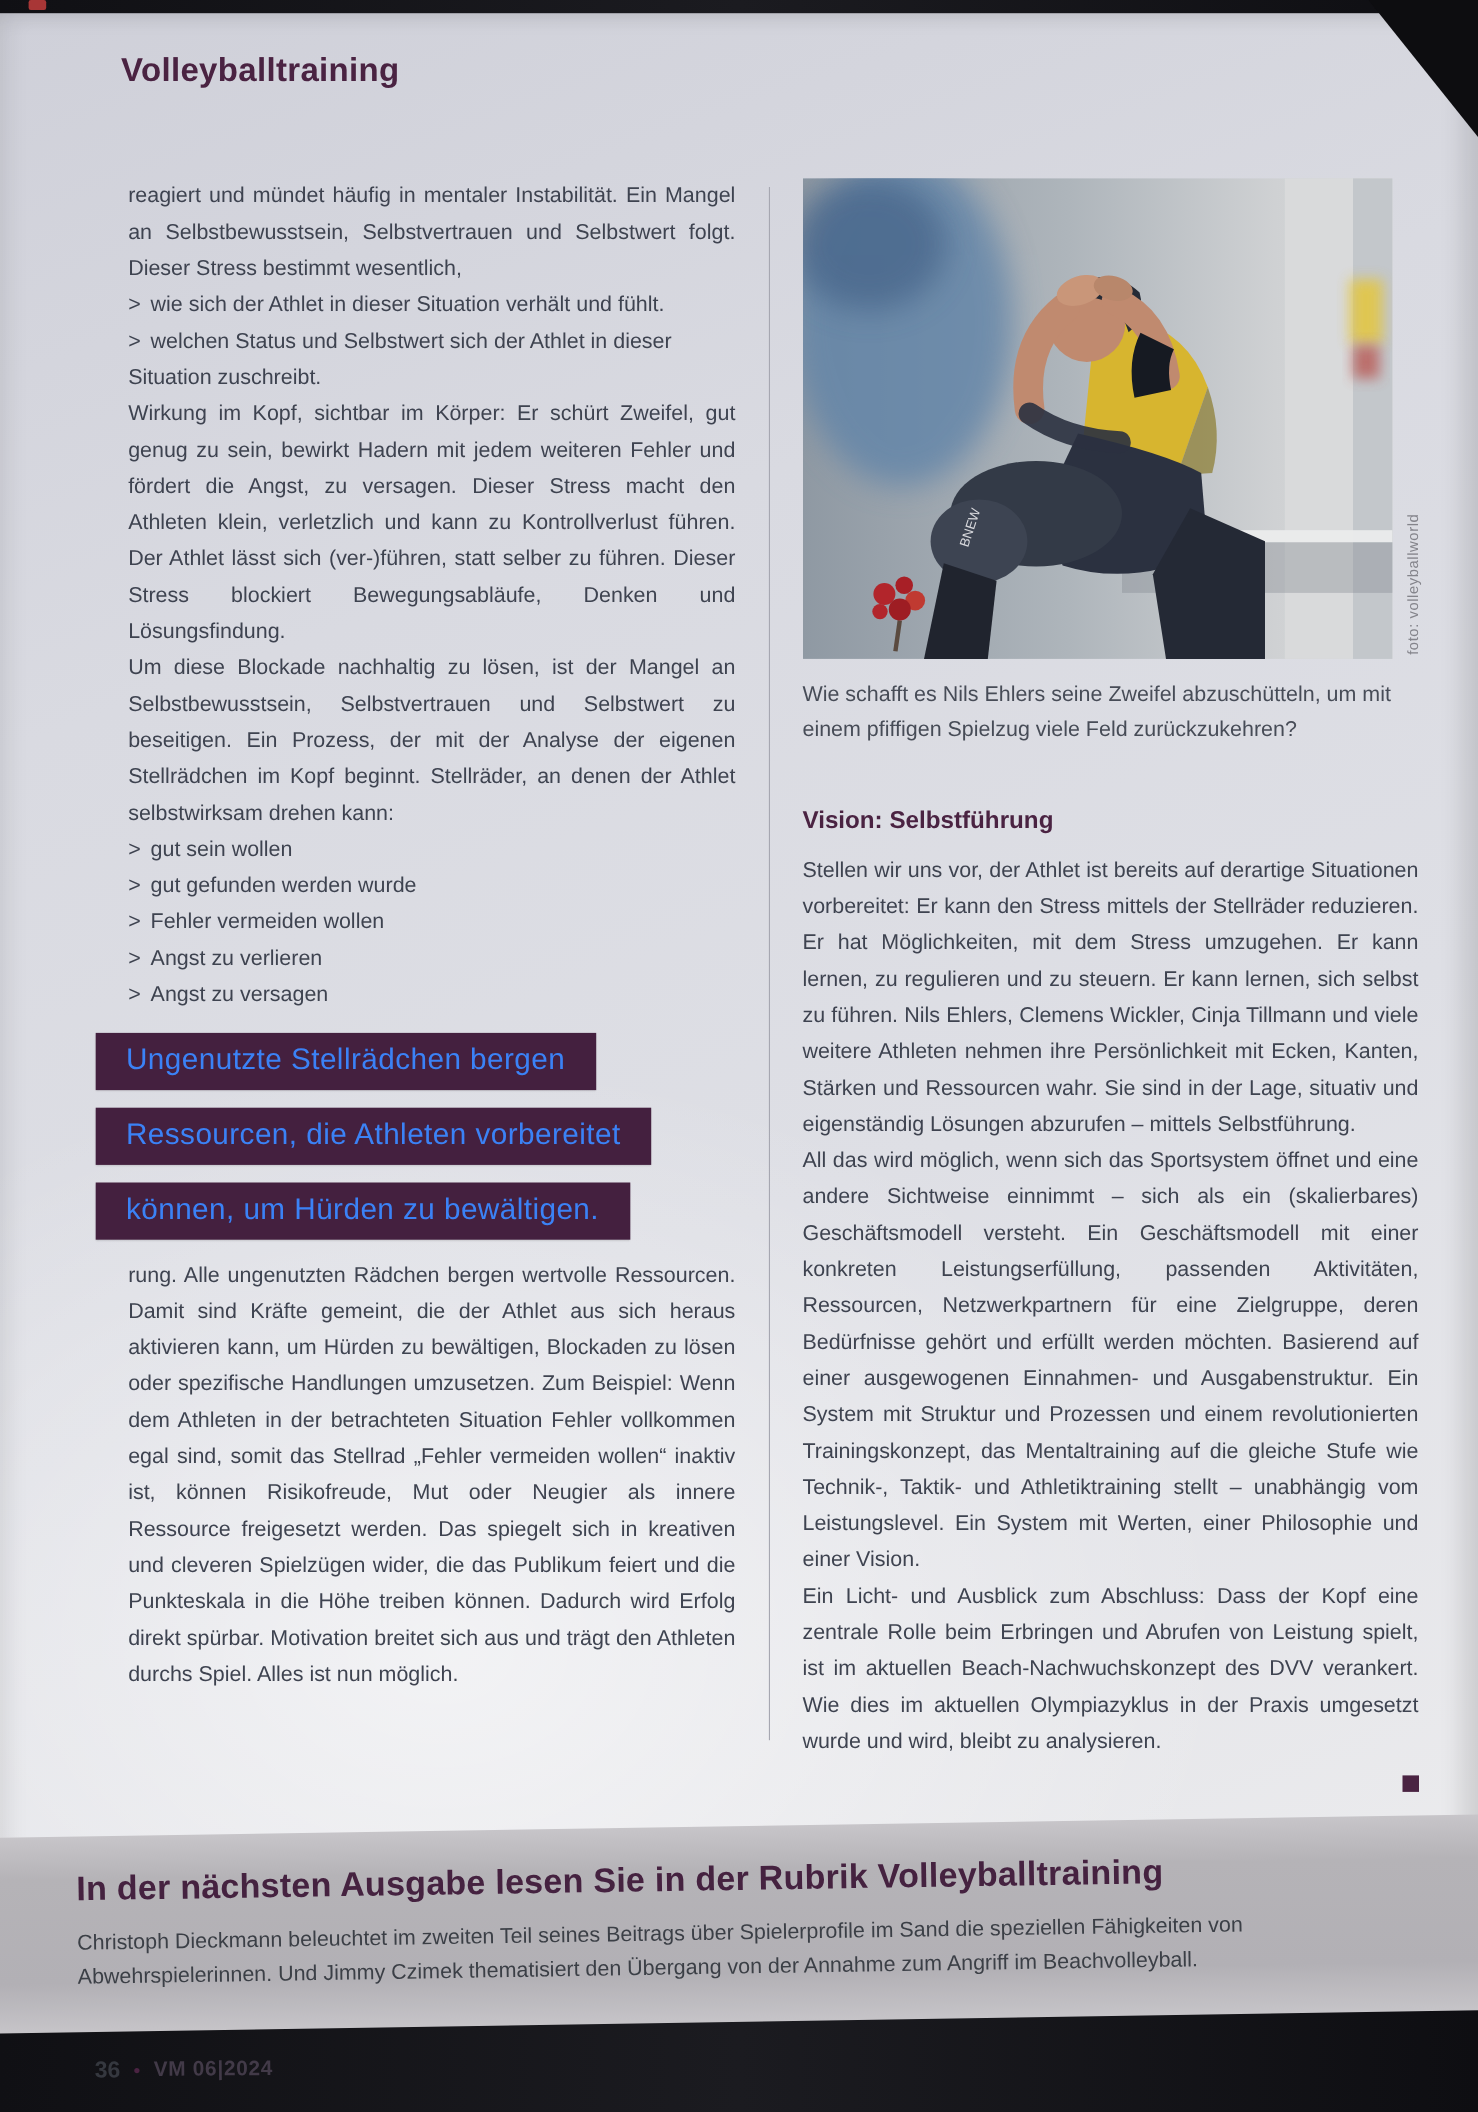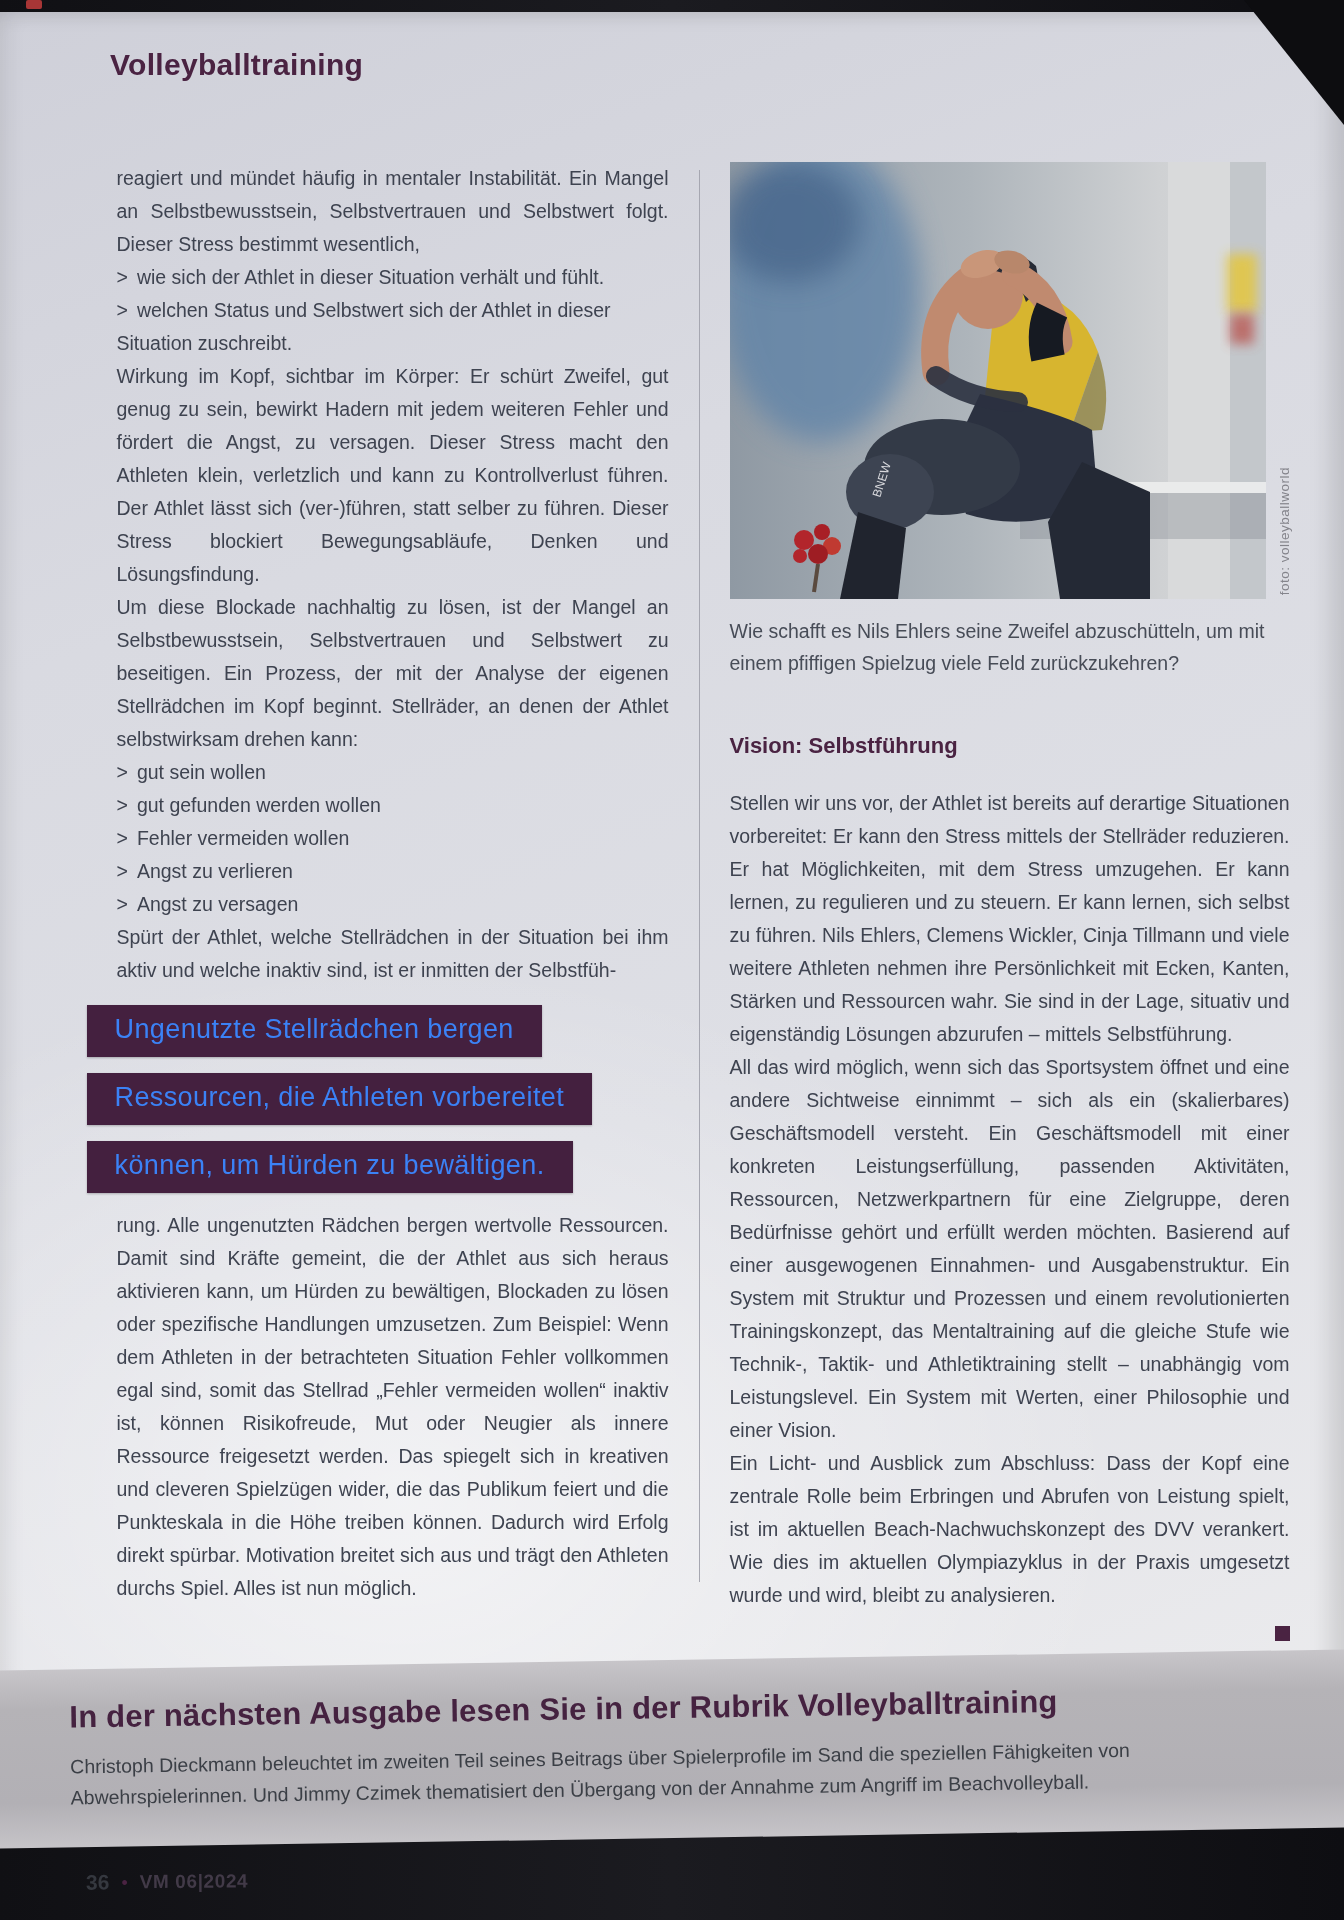--- a/index.html
+++ b/index.html
@@ -33,21 +33,21 @@
     padding:8px 28px 11px 28px;margin-bottom:16px;letter-spacing:.4px;
     box-shadow:0 1px 2px rgba(0,0,0,.25);}
 
   .photo-wrap{position:relative;width:536px;height:437px;}
   .photo-wrap svg{display:block;width:536px;height:437px;}
   .photo-credit{position:absolute;right:-26px;bottom:4px;writing-mode:vertical-rl;
     transform:rotate(180deg);font-size:13.5px;color:#84848b;letter-spacing:.5px;}
 
   .caption{margin-top:16px;font-size:19.5px;line-height:32px;color:#474c57;text-align:left;}
 
-  .vision-heading{margin-top:54px;margin-bottom:28px;font-size:22px;font-weight:bold;color:#4a2342;}
+  .vision-heading{margin-top:54px;margin-bottom:16px;font-size:22px;font-weight:bold;color:#4a2342;}
   .col-right .body-text p{margin-bottom:0;}
   .endmark{float:right;width:15px;height:15px;background:#4a2342;margin-top:14px;}
 
   .next-issue{position:absolute;left:-10px;top:1648px;width:1370px;height:178px;
     background:linear-gradient(180deg,#c7c5c9 0%,#b5b3b7 22%,#b2b0b5 75%,#c6c4c8 100%);
     transform:rotate(-0.9deg);padding:30px 0 0 80px;box-sizing:border-box;}
   .next-issue h2{margin:0 0 16px 0;font-size:31px;font-weight:bold;color:#452240;letter-spacing:.2px;}
   .next-issue .ni-body{max-width:1160px;font-size:19.5px;line-height:31px;color:#3b3f46;}
 
   .page-footer{position:absolute;left:86px;top:1858px;display:flex;align-items:center;
@@ -67,25 +67,24 @@
 
     <div class="columns">
 
       <div class="col-left body-text">
         <p>reagiert und mündet häufig in mentaler Instabilität. Ein Mangel an Selbstbewusstsein, Selbstvertrauen und Selbstwert folgt. Dieser Stress bestimmt wesentlich,</p>
         <p class="bullet"><span class="mk">&gt;</span><span>wie sich der Athlet in dieser Situation verhält und fühlt.</span></p>
         <p class="bullet"><span class="mk">&gt;</span><span>welchen Status und Selbstwert sich der Athlet in dieser Situation zuschreibt.</span></p>
         <p>Wirkung im Kopf, sichtbar im Körper: Er schürt Zweifel, gut genug zu sein, bewirkt Hadern mit jedem weiteren Fehler und fördert die Angst, zu versagen. Dieser Stress macht den Athleten klein, verletzlich und kann zu Kontrollverlust führen. Der Athlet lässt sich (ver-)führen, statt selber zu führen. Dieser Stress blockiert Bewegungsabläufe, Denken und Lösungsfindung.</p>
         <p>Um diese Blockade nachhaltig zu lösen, ist der Mangel an Selbstbewusstsein, Selbstvertrauen und Selbstwert zu beseitigen. Ein Prozess, der mit der Analyse der eigenen Stellrädchen im Kopf beginnt. Stellräder, an denen der Athlet selbstwirksam drehen kann:</p>
         <p class="bullet"><span class="mk">&gt;</span><span>gut sein wollen</span></p>
-        <p class="bullet"><span class="mk">&gt;</span><span>gut gefunden werden wollen</span></p>
+        <p class="bullet"><span class="mk">&gt;</span><span>gut gefunden werden wurde</span></p>
         <p class="bullet"><span class="mk">&gt;</span><span>Fehler vermeiden wollen</span></p>
         <p class="bullet"><span class="mk">&gt;</span><span>Angst zu verlieren</span></p>
         <p class="bullet"><span class="mk">&gt;</span><span>Angst zu versagen</span></p>
-        <p>Spürt der Athlet, welche Stellrädchen in der Situation bei ihm aktiv und welche inaktiv sind, ist er inmitten der Selbstfüh-</p>
 
         <div class="pullquote">
           <div class="pq-line">Ungenutzte Stellrädchen bergen</div>
           <div class="pq-line">Ressourcen, die Athleten vorbereitet</div>
           <div class="pq-line">können, um Hürden zu bewältigen.</div>
         </div>
 
         <p>rung. Alle ungenutzten Rädchen bergen wertvolle Ressourcen. Damit sind Kräfte gemeint, die der Athlet aus sich heraus aktivieren kann, um Hürden zu bewältigen, Blockaden zu lösen oder spezifische Handlungen umzusetzen. Zum Beispiel: Wenn dem Athleten in der betrachteten Situation Fehler vollkommen egal sind, somit das Stellrad „Fehler vermeiden wollen“ inaktiv ist, können Risikofreude, Mut oder Neugier als innere Ressource freigesetzt werden. Das spiegelt sich in kreativen und cleveren Spielzügen wider, die das Publikum feiert und die Punkteskala in die Höhe treiben können. Dadurch wird Erfolg direkt spürbar. Motivation breitet sich aus und trägt den Athleten durchs Spiel. Alles ist nun möglich.</p>
       </div>
 

